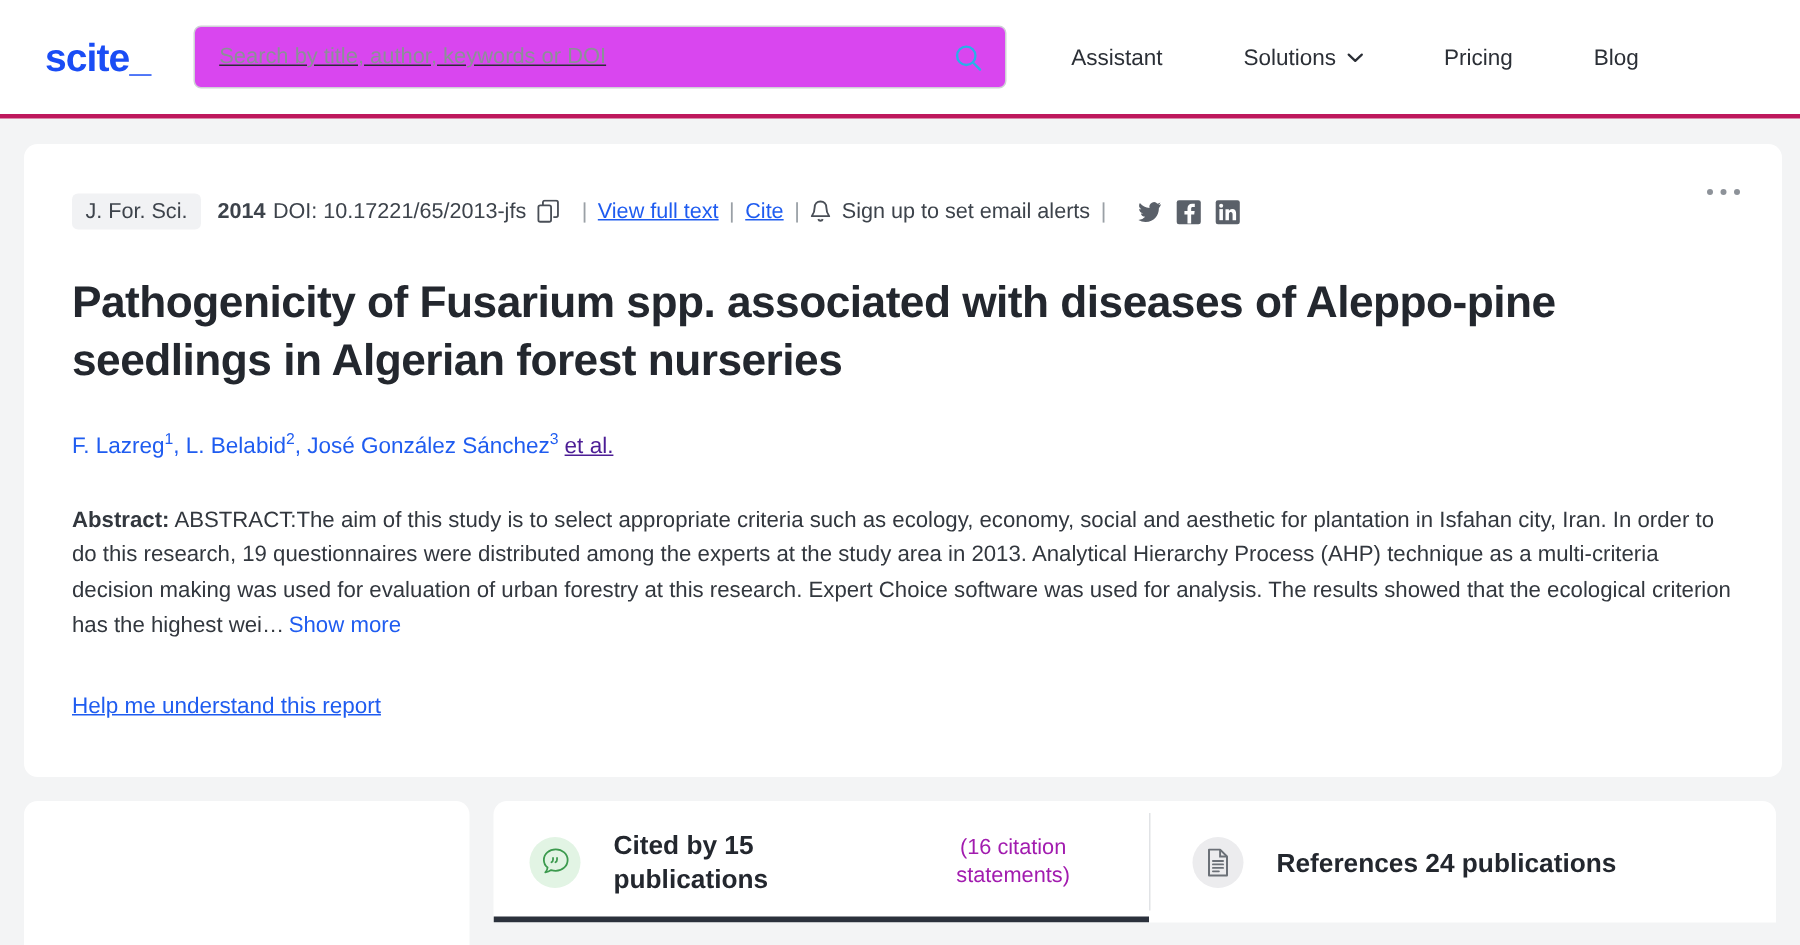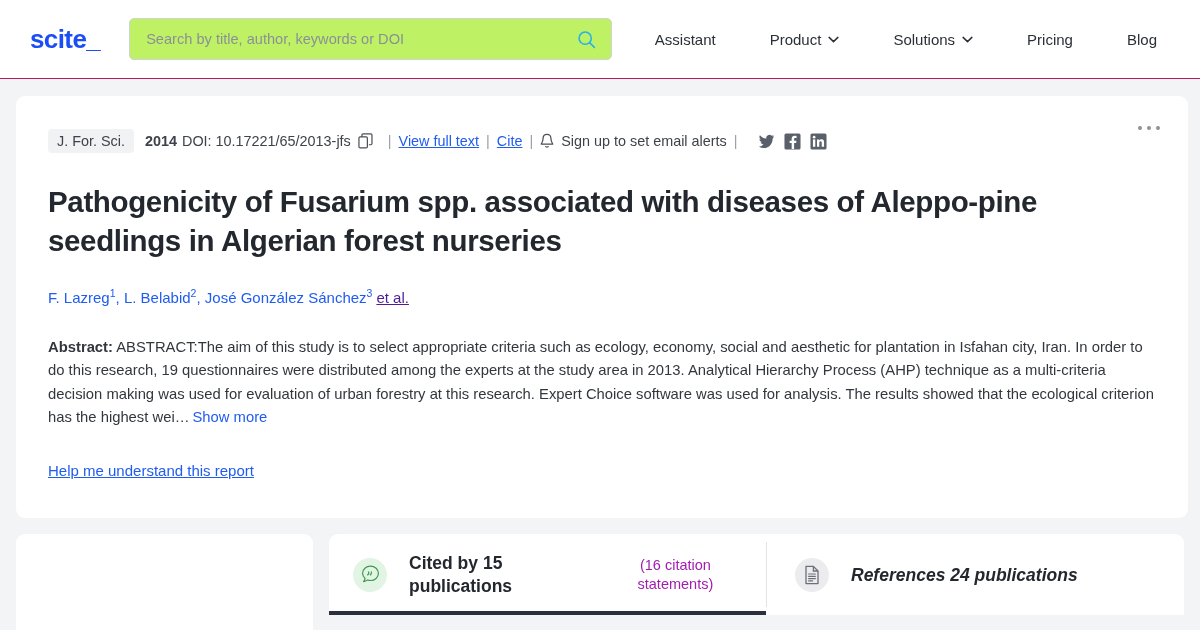--- a/index.html
+++ b/index.html
@@ -14,21 +14,21 @@
     background: #f3f4f5;
     font-family: "Liberation Sans", sans-serif;
     color: #2b2f36;
     -webkit-font-smoothing: antialiased;
   }
 
   
   .topbar {
     height: 79px;
     background: #ffffff;
-    border-bottom: 1px solid #be185d;
+    border-bottom: 3px solid #be185d;
     display: flex;
     align-items: center;
     padding: 0 24px 0 30px;
     position: relative;
   }
 
   .logo {
     font-size: 26px;
     font-weight: bold;
     color: #1a4df5;
@@ -39,21 +39,22 @@
   }
 
   .searchbox {
     width: 542px;
     height: 42px;
     border: 1px solid #cfd2d6;
     border-radius: 5px;
     display: flex;
     align-items: center;
     padding: 0 14px 0 16px;
-    background: #bef264;
+    background: #d946ef;
+    text-decoration: underline;
   }
   .searchbox input {
     flex: 1;
     border: 0;
     outline: none;
     font-size: 14.6px;
     font-family: "Liberation Sans", sans-serif;
     color: #2b2f36;
     background: transparent;
   }
@@ -241,47 +242,41 @@
     line-height: 1.28;
     max-width: 170px;
   }
   .tab-sub {
     font-size: 14.5px;
     color: #a21caf;
     line-height: 1.3;
     text-align: center;
     margin-left: 22px;
   }
-  .tab.refs { padding-left: 28px; font-style: italic; }
+  .tab.refs { padding-left: 28px; }
   .tab.refs .tab-label { max-width: none; white-space: nowrap; }
 </style>
 </head>
 <body>
 
 <div class="topbar">
 
   <div class="logo">scite_</div>
 
   <div class="searchbox">
     <input type="text" placeholder="Search by title, author, keywords or DOI" style="">
     <svg class="search-icon" viewBox="0 0 24 24" fill="none">
       <circle cx="10.5" cy="10.5" r="7" stroke="#29b0e8" stroke-width="1.8"></circle>
       <line x1="15.6" y1="15.6" x2="21" y2="21" stroke="#29b0e8" stroke-width="1.8" stroke-linecap="round"></line>
     </svg>
   </div>
 
   <div class="navlinks">
     <div class="navlink">
       <span>Assistant</span>
-    </div>
-    <div class="navlink">
-      <span>Product</span>
-      <svg class="chev" viewBox="0 0 12 8">
-        <path d="M1 1.6 L6 6.4 L11 1.6" stroke="#2b2f36" stroke-width="1.7" fill="none" stroke-linecap="round" stroke-linejoin="round"></path>
-      </svg>
     </div>
     <div class="navlink">
       <span>Solutions</span>
       <svg class="chev" viewBox="0 0 12 8">
         <path d="M1 1.6 L6 6.4 L11 1.6" stroke="#2b2f36" stroke-width="1.7" fill="none" stroke-linecap="round" stroke-linejoin="round"></path>
       </svg>
     </div>
     <div class="navlink">
       <span>Pricing</span>
     </div>

